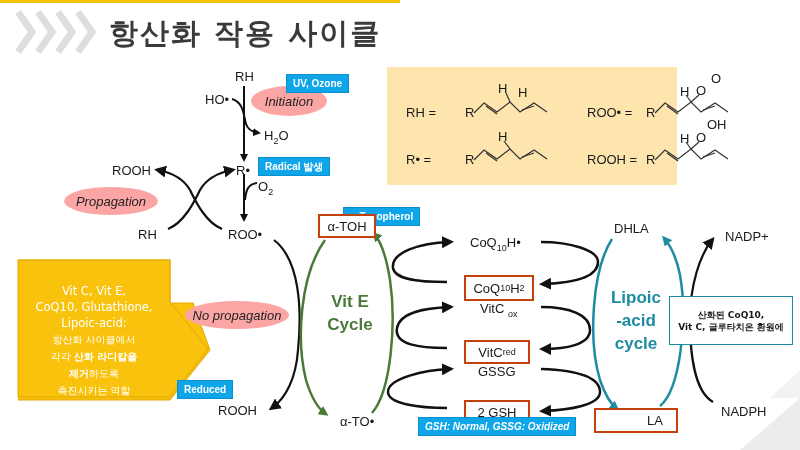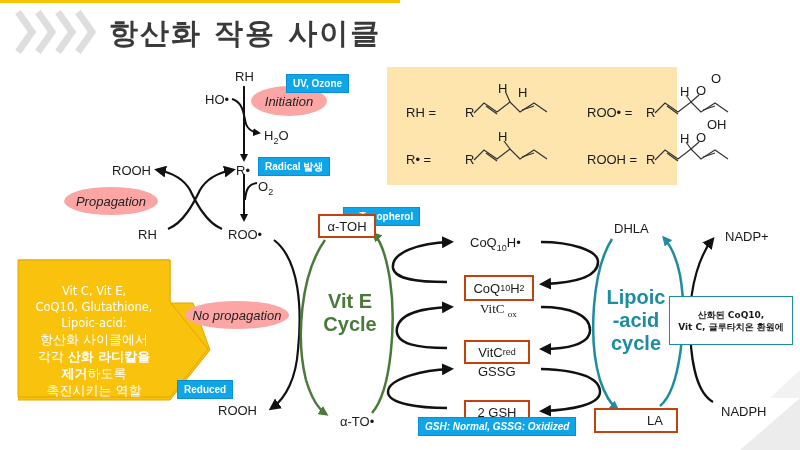--- a/index.html
+++ b/index.html
@@ -13,22 +13,22 @@
   .tag { position:absolute; background:#0ea5e9; color:#fff; font-size:10px; font-weight:bold;
          padding:3px 6px; white-space:nowrap; line-height:1.1; border:1px solid #0b8fd0; }
   .ellipse { position:absolute; background:#fca5a5; border-radius:50%; font-style:italic; font-size:13px;
              display:flex; align-items:center; justify-content:center; color:#222; }
   .redbox { position:absolute; border:2px solid #c2410c; background:#fff; font-size:13px;
             display:flex; align-items:center; justify-content:center; white-space:nowrap; }
   .chembox { position:absolute; left:387px; top:67px; width:290px; height:118px; background:#fde5ad; }
   .arrowbox { position:absolute; left:18px; top:258px; }
   .arrowtext { position:absolute; left:18px; top:278px; width:152px; color:#fff; font-size:11.5px;
                text-align:center; line-height:16px; font-family:"DejaVu Sans", sans-serif; }
-  .arrowtext .big { font-size:13px; line-height:17px; }
-  .cycle-lbl { position:absolute; font-weight:bold; font-size:20px; text-align:center; line-height:23px; }
+  .arrowtext .big { font-size:10px; line-height:17px; }
+  .cycle-lbl { position:absolute; font-weight:bold; font-size:17px; text-align:center; line-height:23px; }
   .notebox { position:absolute; left:669px; top:296px; width:122px; height:47px; border:1.5px solid #1d8ca0;
              background:#fff; font-size:9px; font-weight:bold; text-align:center; display:flex; flex-direction:column;
              justify-content:center; line-height:12px; font-family:"DejaVu Sans", sans-serif; }
   sub { font-size:9px; }
 </style>
 </head>
 <body>
 
 <div class="topbar"></div>
 
@@ -178,21 +178,21 @@
 </div>
 <div class="lbl" style="left:340px;top:415px;">α-TO•</div>
 
 <div class="lbl" style="left:470px;top:236px;"><span>CoQ</span><sub>10</sub><span>H•</span></div>
 <div class="redbox" style="left:464px;top:275px;width:66px;height:22px;">
     <span>CoQ</span>
     <sub>10</sub>
     <span>H</span>
     <sub>2</sub>
   </div>
-<div class="lbl" style="left:480px;top:302px;font-family:Liberation Serif, serif;"><span>VitC</span> <sub>ox</sub></div>
+<div class="lbl" style="left:480px;top:302px;"><span>VitC</span> <sub>ox</sub></div>
 <div class="redbox" style="left:464px;top:340px;width:62px;height:20px;">
     <span>VitC</span>
     <sub>red</sub>
   </div>
 <div class="lbl" style="left:478px;top:365px;">GSSG</div>
 <div class="redbox" style="left:464px;top:400px;width:62px;height:21px;">2 GSH</div>
 <div class="tag" style="left:418px;top:417px;font-style:italic;">GSH: Normal, GSSG: Oxidized</div>
 
 <div class="lbl" style="left:614px;top:222px;">DHLA</div>
 <div class="lbl" style="left:725px;top:230px;"><span>NADP+</span></div>

